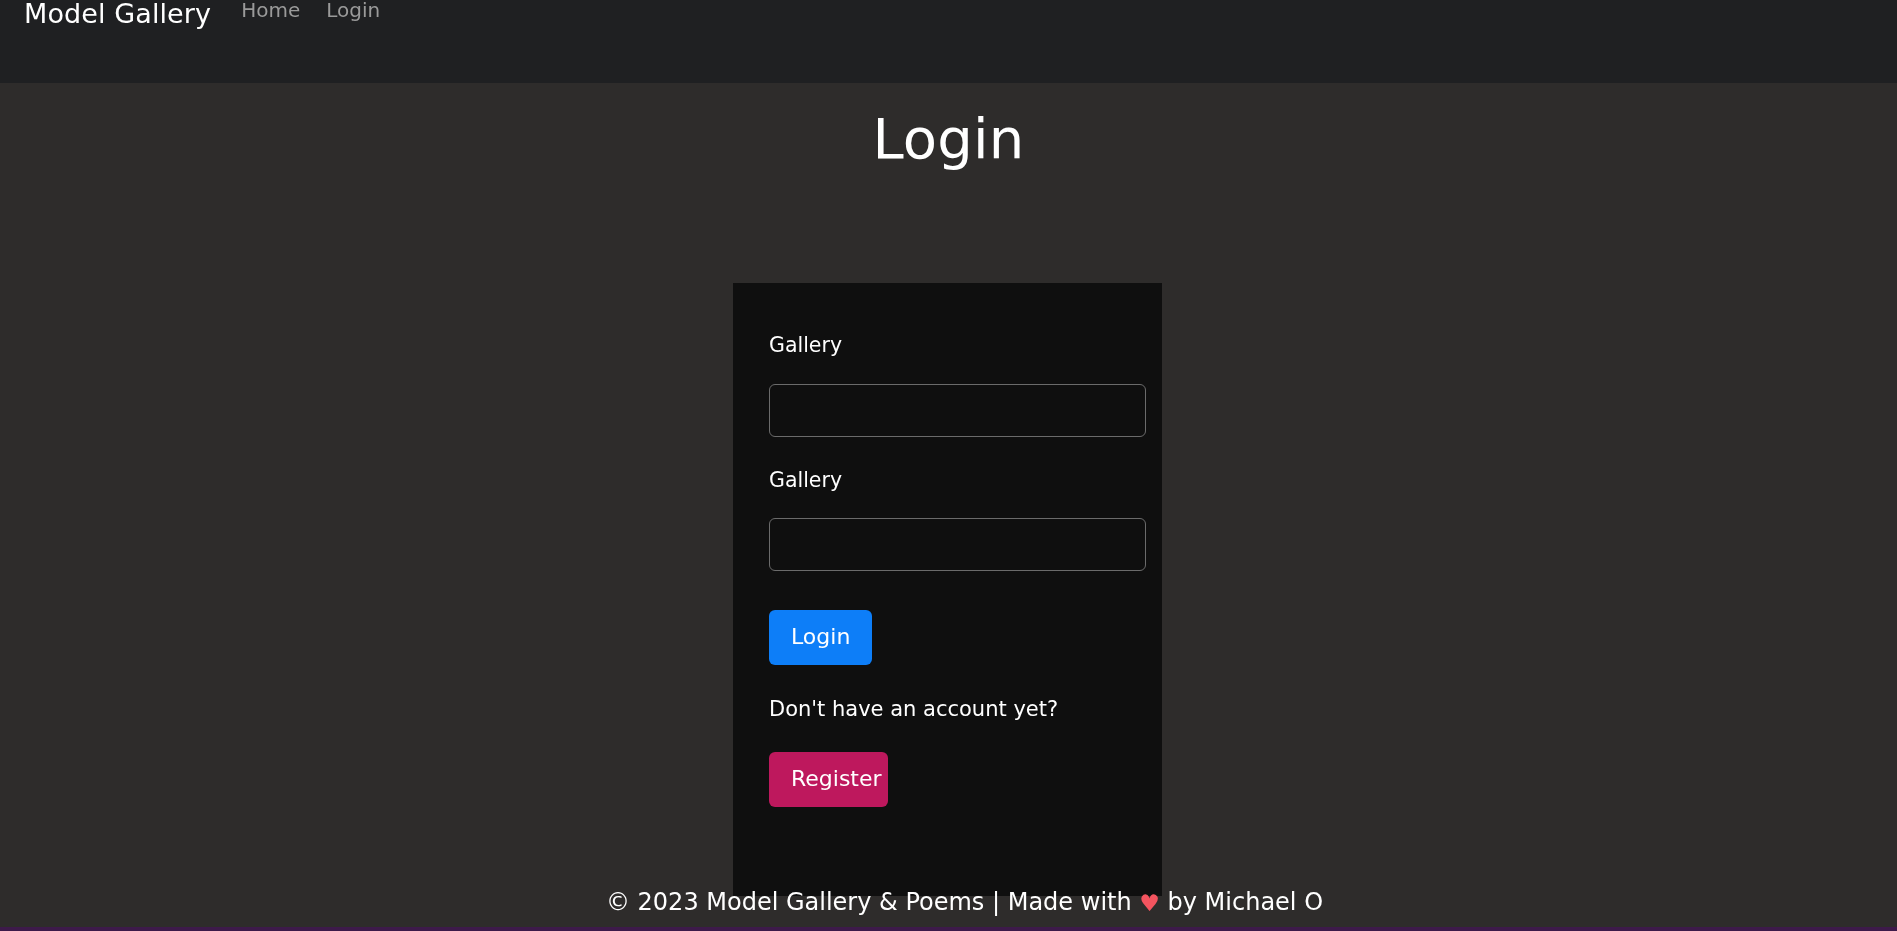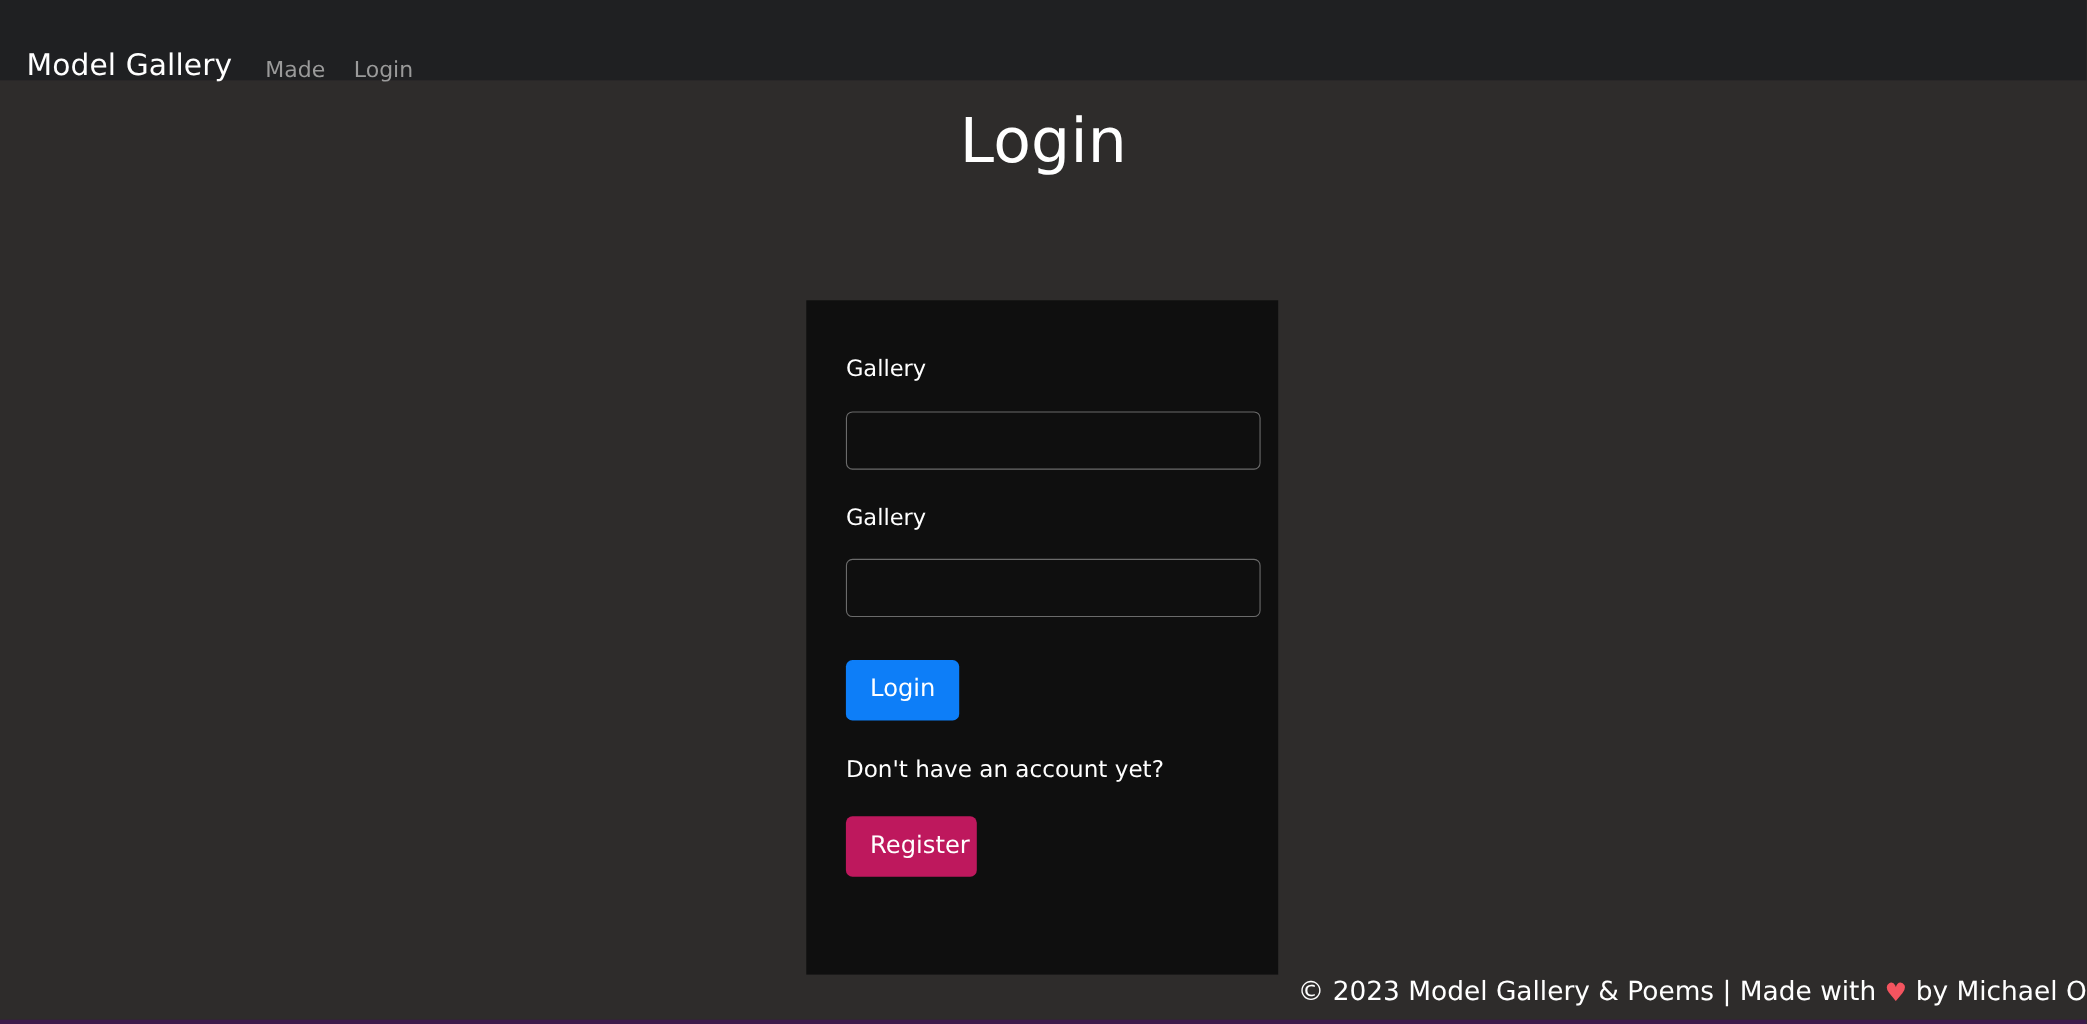--- a/index.html
+++ b/index.html
@@ -12,24 +12,24 @@
     width: 1897px;
     height: 931px;
     background: #2e2c2b;
     font-family: "DejaVu Sans", "Liberation Sans", sans-serif;
     overflow: hidden;
     position: relative;
   }
 
   
   .navbar {
-    height: 73px;
+    height: 83px;
     background: #1f2022;
     display: flex;
-    align-items: flex-end;
+    align-items: flex-start;
     padding-left: 24px;
     gap: 0;
   }
   .brand {
     color: #ffffff;
     font-size: 27px;
     line-height: 1;
     letter-spacing: 0.1px;
     white-space: nowrap;
     text-decoration: none;
@@ -125,21 +125,21 @@
     padding: 16px 6px 17px 22px;
     margin-top: 32px;
   }
 
   
   .footer {
     position: absolute;
     left: 0;
     bottom: 4px;
     width: 100%;
-    text-align: right;
+    text-align: center;
     color: #ffffff;
     font-size: 24px;
     line-height: 1;
     padding-bottom: 12px;
     white-space: nowrap;
     padding-left: 32px;
   }
   .heart {
     color: #f4545f;
     font-size: 23px;
@@ -153,21 +153,21 @@
     height: 4px;
     background: #3d1a4a;
   }
 </style>
 </head>
 <body>
 
 <div class="navbar">
   <a class="brand" href="#">Model Gallery</a>
   <div class="nav-links">
-    <a class="nav-link" href="#">Made</a>
+    <a class="nav-link" href="#">Home</a>
     <a class="nav-link" href="#">Login</a>
   </div>
 </div>
 
 <div class="main">
 
   <h1 class="page-title">Login</h1>
 
   <div class="card">
 

